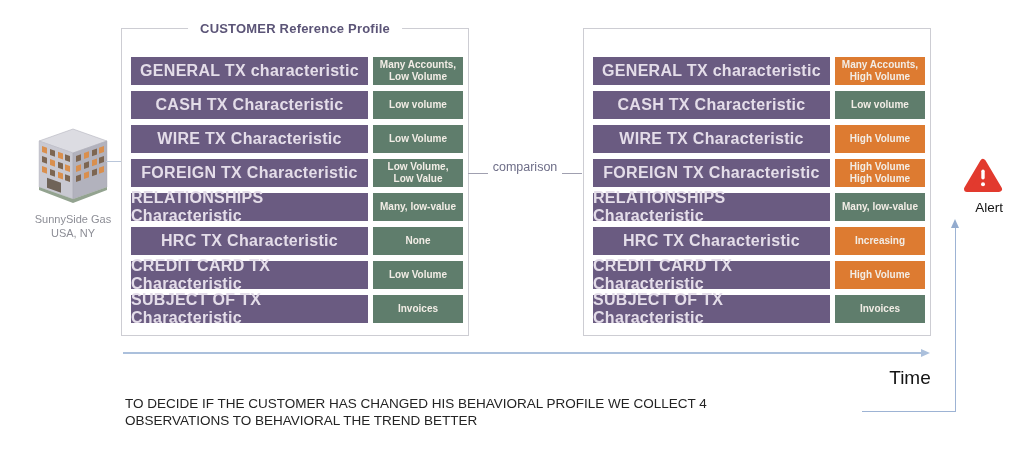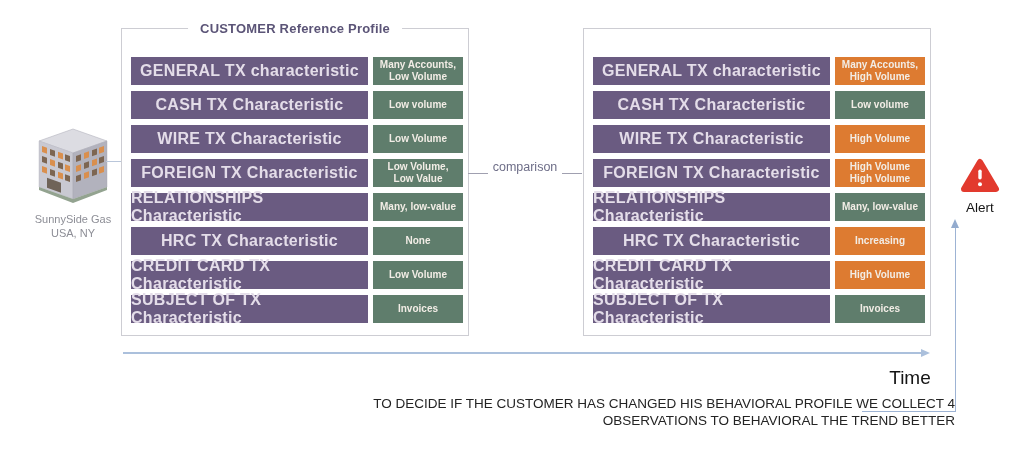--- a/index.html
+++ b/index.html
@@ -28,33 +28,33 @@
   .status-normal{background:var(--green);}
   .status-changed{background:var(--orange);}
 
   
   .comparison{position:absolute;left:468px;top:158px;width:114px;height:16px;
               display:flex;align-items:flex-end;gap:5px;}
   .cline{flex:1;height:1px;background:#a0a0b0;}
   .comparison-text{font-size:12.5px;color:#6e6e88;white-space:nowrap;}
 
   
-  .alert{position:absolute;left:957px;top:158px;width:46px;text-align:center;}
+  .alert{position:absolute;left:957px;top:158px;width:46px;text-align:right;}
   .alert-label{margin-top:2px;font-size:13.5px;color:#141414;}
 
   
   .time-axis{position:absolute;left:123px;top:352px;width:798px;height:2px;background:var(--axis);}
   .time-arrow{position:absolute;left:921px;top:349px;width:0;height:0;
               border-top:4px solid transparent;border-bottom:4px solid transparent;
               border-left:9px solid var(--axis);}
   .time-label{position:absolute;left:880px;top:367px;width:60px;text-align:center;
               font-size:19px;color:#141414;}
 
   
-  .footnote{position:absolute;left:125px;top:395px;width:830px;text-align:right;
+  .footnote{position:absolute;left:125px;top:395px;width:830px;text-align:left;
             font-size:13.5px;color:#242424;line-height:1.28;}
 
   
   .conn-h{position:absolute;left:862px;top:411px;width:94px;height:1px;background:#9db3d4;}
   .conn-v{position:absolute;left:955px;top:227px;width:1px;height:185px;background:#9db3d4;}
   .conn-v-arrow{position:absolute;left:951px;top:219px;width:0;height:0;
                 border-left:4.5px solid transparent;border-right:4.5px solid transparent;
                 border-bottom:9px solid #93abce;}
 </style>
 </head>

